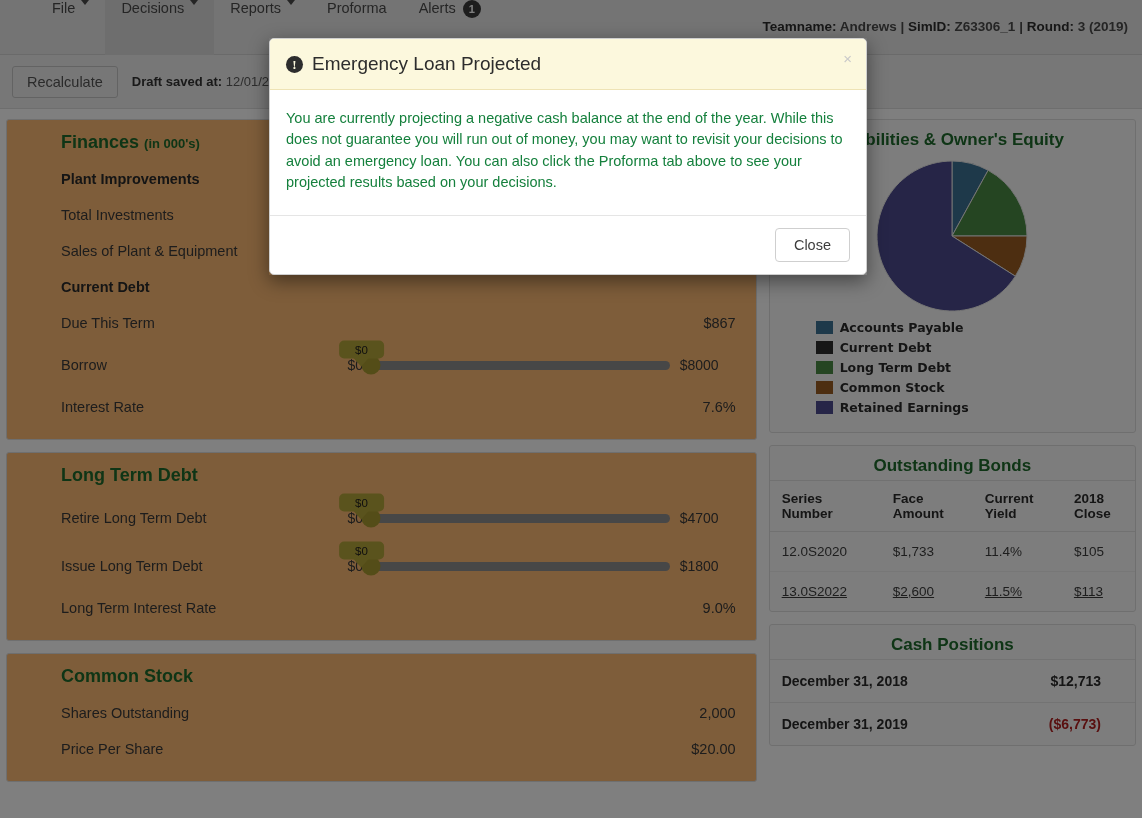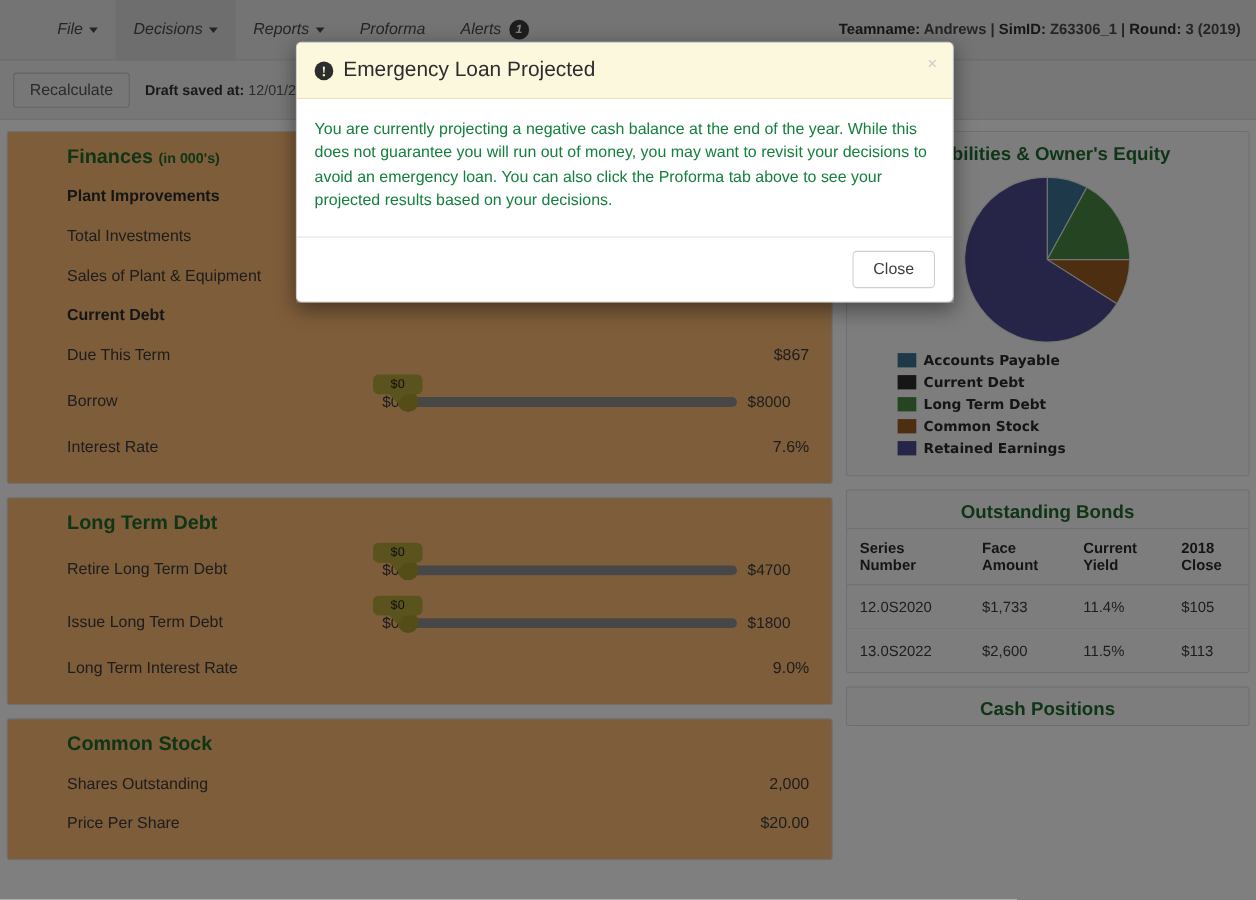--- a/index.html
+++ b/index.html
@@ -23,22 +23,22 @@
   }
   .logo { margin-left: 14px; font-size: 21px; font-weight: bold; letter-spacing: .5px;
           display: flex; align-items: baseline; }
   .logo .cap { color: #11477f; font-family: "DejaVu Sans", sans-serif; font-weight: bold; letter-spacing: 1px; font-size: 20px;}
   .logo .paren { color: #c9a227; font-size: 26px; font-weight: bold; margin: 0 -2px 0 0; }
   .logo .core { color: #3f7fbf; font-size: 20px; font-weight: bold; }
   .logo .tm { font-size: 8px; color: #6b8fb5; vertical-align: super; }
 
   .navlinks { display: flex; align-items: stretch; height: 55px; margin-left: 36px; }
   .navitem {
-    display: flex; align-items: center; padding: 0 16px; height: 55px;
-    color: #4b4b4b; font-size: 14.5px; cursor: pointer; position: relative; font-style: italic;
+    display: flex; align-items: flex-start; padding: 0 16px; height: 55px;
+    color: #4b4b4b; font-size: 14.5px; cursor: pointer; position: relative;
   }
   .navitem.active { background: #dcdcdc; }
   .caret { display: inline-block; margin-left: 6px; width: 0; height: 0;
            border-left: 4px solid transparent; border-right: 4px solid transparent;
            border-top: 5px solid #4b4b4b; }
   .badge {
     display: inline-flex; align-items: center; justify-content: center;
     margin-left: 7px; min-width: 18px; height: 18px; padding: 0 5px;
     border-radius: 9px; background: #3b3b3b; color: #fff; font-size: 11px; font-weight: bold;
   }
@@ -101,21 +101,21 @@
 
   table.bonds { width: 100%; border-collapse: collapse; }
   table.bonds th {
     font-size: 13.5px; color: #2b2b2b; text-align: left; font-weight: bold;
     padding: 10px 6px 10px 12px; border-bottom: 1px solid #e2e2e2; vertical-align: top;
   }
   table.bonds td {
     font-size: 13.5px; color: #3d3d3d; padding: 12px 6px 12px 12px;
     border-bottom: 1px solid #eeeeee;
   }
-  table.bonds tr:last-child td { border-bottom: none; }
+  table.bonds tr:last-child td { border-bottom: none; text-decoration: underline; }
   .bond-head-wrap { border-top: 1px solid #e2e2e2; }
 
   table.cash { width: 100%; border-collapse: collapse; }
   table.cash td { font-size: 14px; font-weight: bold; color: #2b2b2b; padding: 13px 12px; border-top: 1px solid #e6e6e6; }
   table.cash td.amt { text-align: right; padding-right: 34px; }
   table.cash td.neg { color: #b21f1f; }
 
   
   .modal-shadow { position: absolute; z-index: 60; left: 269px; top: 38px; width: 598px;
                   box-shadow: 0 6px 18px rgba(0,0,0,0.45); }
@@ -358,20 +358,32 @@
               <td>$2,600</td>
               <td>11.5%</td>
               <td>$113</td>
             </tr>
           </tbody>
         </table>
       </div>
 
       <div class="rpanel">
         <div class="rtitle">Cash Positions</div>
+        <table class="cash">
+          <tbody>
+            <tr>
+              <td>December 31, 2018</td>
+              <td class="amt">$12,713</td>
+            </tr>
+            <tr>
+              <td>December 31, 2019</td>
+              <td class="amt neg">($6,773)</td>
+            </tr>
+          </tbody>
+        </table>
       </div>
 
     </div>
   </div>
 
   <div class="page-dim"></div>
 
   <div class="modal-shadow">
     <div class="modal">
       <div class="modal-header">

